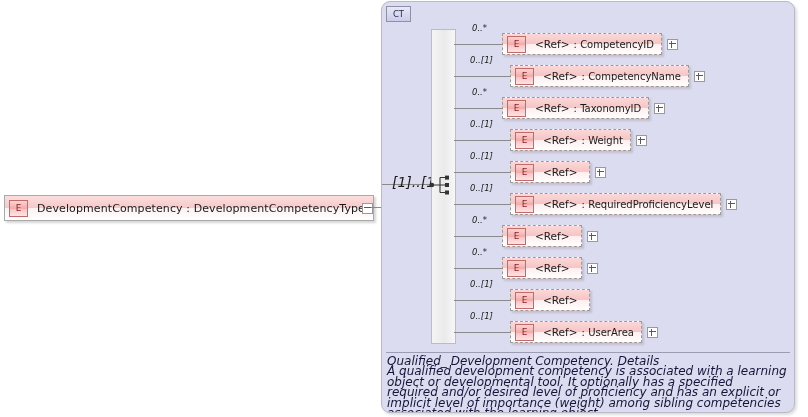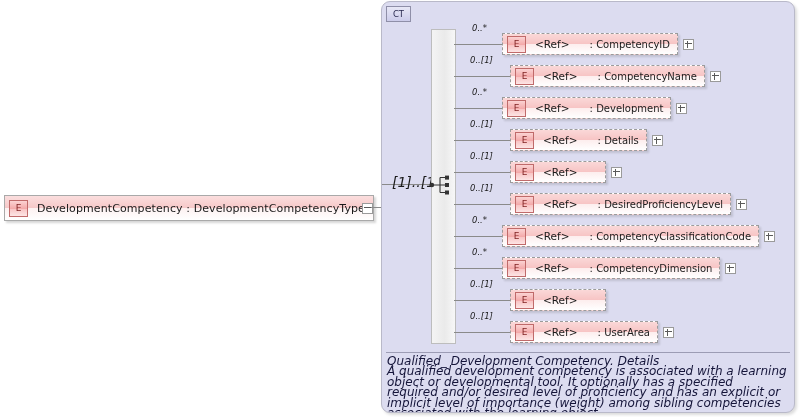--- a/index.html
+++ b/index.html
@@ -189,21 +189,21 @@
     background: linear-gradient(to bottom, #fad8d8 0%, #f7c5c5 48%, #fdeeee 52%, #ffffff 100%);
     box-shadow: 2px 2px 2px rgba(0,0,0,0.13);
   }
   .ebox .txt {
     font-size: 10px;
     color: #1a1a1a;
   }
   .ebox .ref {
     font-size: 10.5px;
     color: #1a1a1a;
-    margin-right: 20px;
+    margin-right: 4px;
   }
   .row .toggle { margin-left: 5px; }
 
   
   #doc-rule {
     position: absolute;
     left: 4px;
     top: 350px;
     width: 404px;
     height: 1px;
@@ -273,33 +273,33 @@
           <span class="toggle plus"></span>
         </div>
       </div>
       <div class="row" style="top: 95px; left: 0px;">
         <span class="card" style="left: 90px;">0..*</span>
         <span class="lead" style="left: 72px; width: 48px;"></span>
         <div style="position: absolute; left: 120px; display: flex; align-items: center;">
           <div class="ebox">
             <span class="badge-e">E</span>
             <span class="ref">&lt;Ref&gt;</span>
-            <span class="txt">: Development</span>
+            <span class="txt">: TaxonomyID</span>
           </div>
           <span class="toggle plus"></span>
         </div>
       </div>
       <div class="row" style="top: 127px; left: 0px;">
         <span class="card" style="left: 88px;">0..[1]</span>
         <span class="lead" style="left: 72px; width: 56px;"></span>
         <div style="position: absolute; left: 128px; display: flex; align-items: center;">
           <div class="ebox">
             <span class="badge-e">E</span>
             <span class="ref">&lt;Ref&gt;</span>
-            <span class="txt">: Details</span>
+            <span class="txt">: Weight</span>
           </div>
           <span class="toggle plus"></span>
         </div>
       </div>
       <div class="row" style="top: 159px; left: 0px;">
         <span class="card" style="left: 88px;">0..[1]</span>
         <span class="lead" style="left: 72px; width: 56px;"></span>
         <div style="position: absolute; left: 128px; display: flex; align-items: center;">
           <div class="ebox">
             <span class="badge-e">E</span>
@@ -308,45 +308,43 @@
           <span class="toggle plus"></span>
         </div>
       </div>
       <div class="row" style="top: 191px; left: 0px;">
         <span class="card" style="left: 88px;">0..[1]</span>
         <span class="lead" style="left: 72px; width: 56px;"></span>
         <div style="position: absolute; left: 128px; display: flex; align-items: center;">
           <div class="ebox">
             <span class="badge-e">E</span>
             <span class="ref">&lt;Ref&gt;</span>
-            <span class="txt">: DesiredProficiencyLevel</span>
+            <span class="txt">: RequiredProficiencyLevel</span>
           </div>
           <span class="toggle plus"></span>
         </div>
       </div>
       <div class="row" style="top: 223px; left: 0px;">
         <span class="card" style="left: 90px;">0..*</span>
         <span class="lead" style="left: 72px; width: 48px;"></span>
         <div style="position: absolute; left: 120px; display: flex; align-items: center;">
           <div class="ebox">
             <span class="badge-e">E</span>
             <span class="ref">&lt;Ref&gt;</span>
-            <span class="txt">: CompetencyClassificationCode</span>
           </div>
           <span class="toggle plus"></span>
         </div>
       </div>
       <div class="row" style="top: 255px; left: 0px;">
         <span class="card" style="left: 90px;">0..*</span>
         <span class="lead" style="left: 72px; width: 48px;"></span>
         <div style="position: absolute; left: 120px; display: flex; align-items: center;">
           <div class="ebox">
             <span class="badge-e">E</span>
             <span class="ref">&lt;Ref&gt;</span>
-            <span class="txt">: CompetencyDimension</span>
           </div>
           <span class="toggle plus"></span>
         </div>
       </div>
       <div class="row" style="top: 287px; left: 0px;">
         <span class="card" style="left: 88px;">0..[1]</span>
         <span class="lead" style="left: 72px; width: 56px;"></span>
         <div style="position: absolute; left: 128px; display: flex; align-items: center;">
           <div class="ebox">
             <span class="badge-e">E</span>

